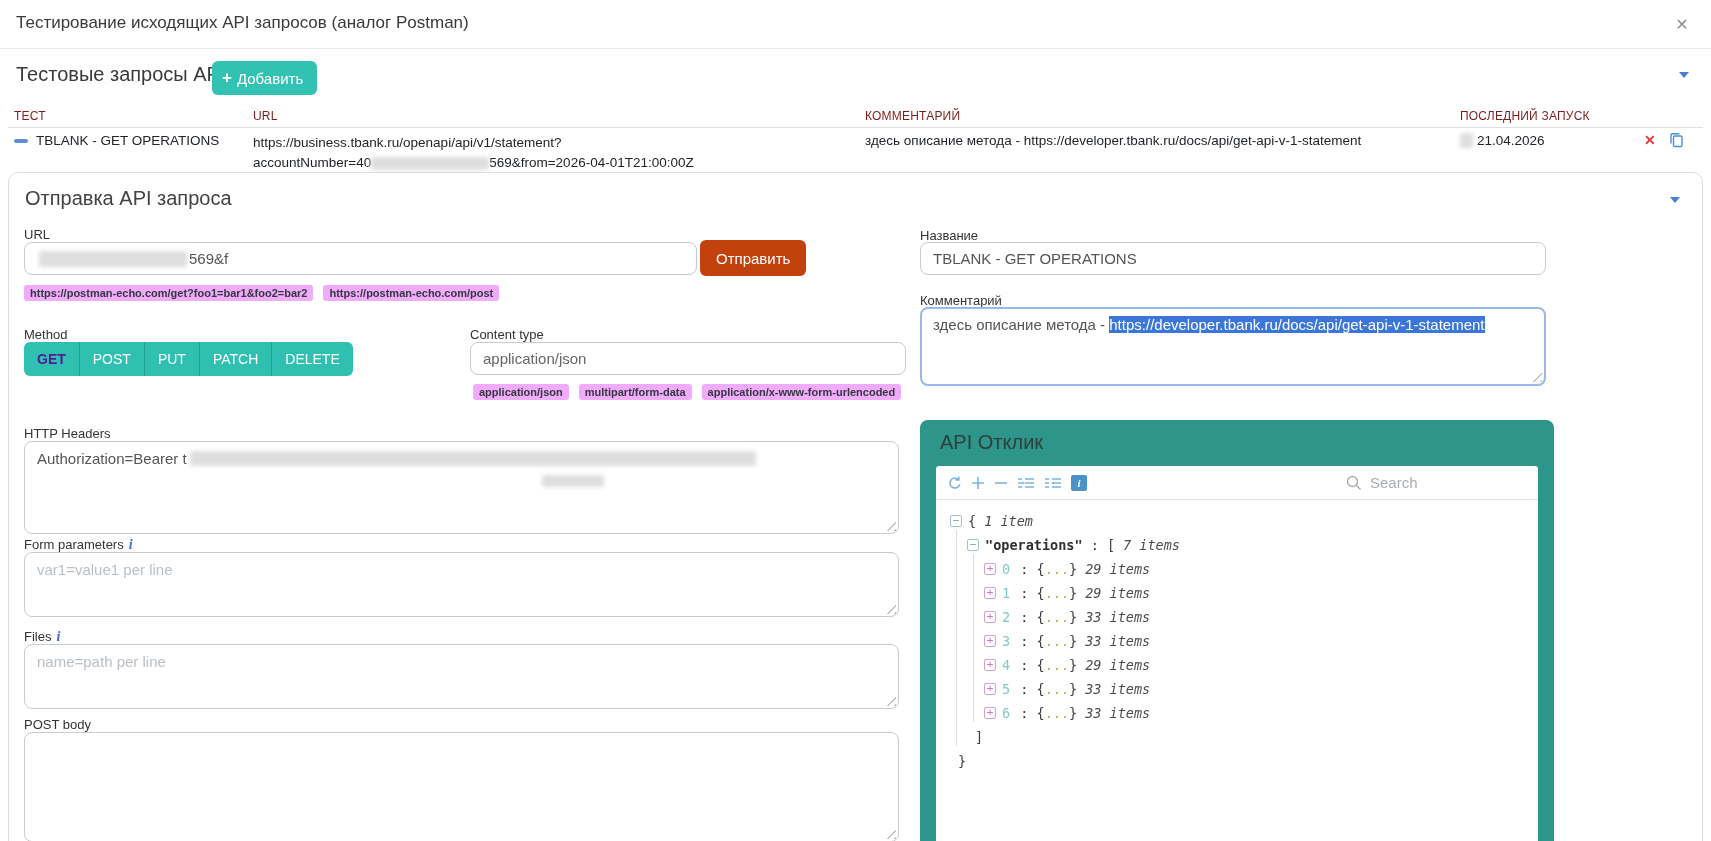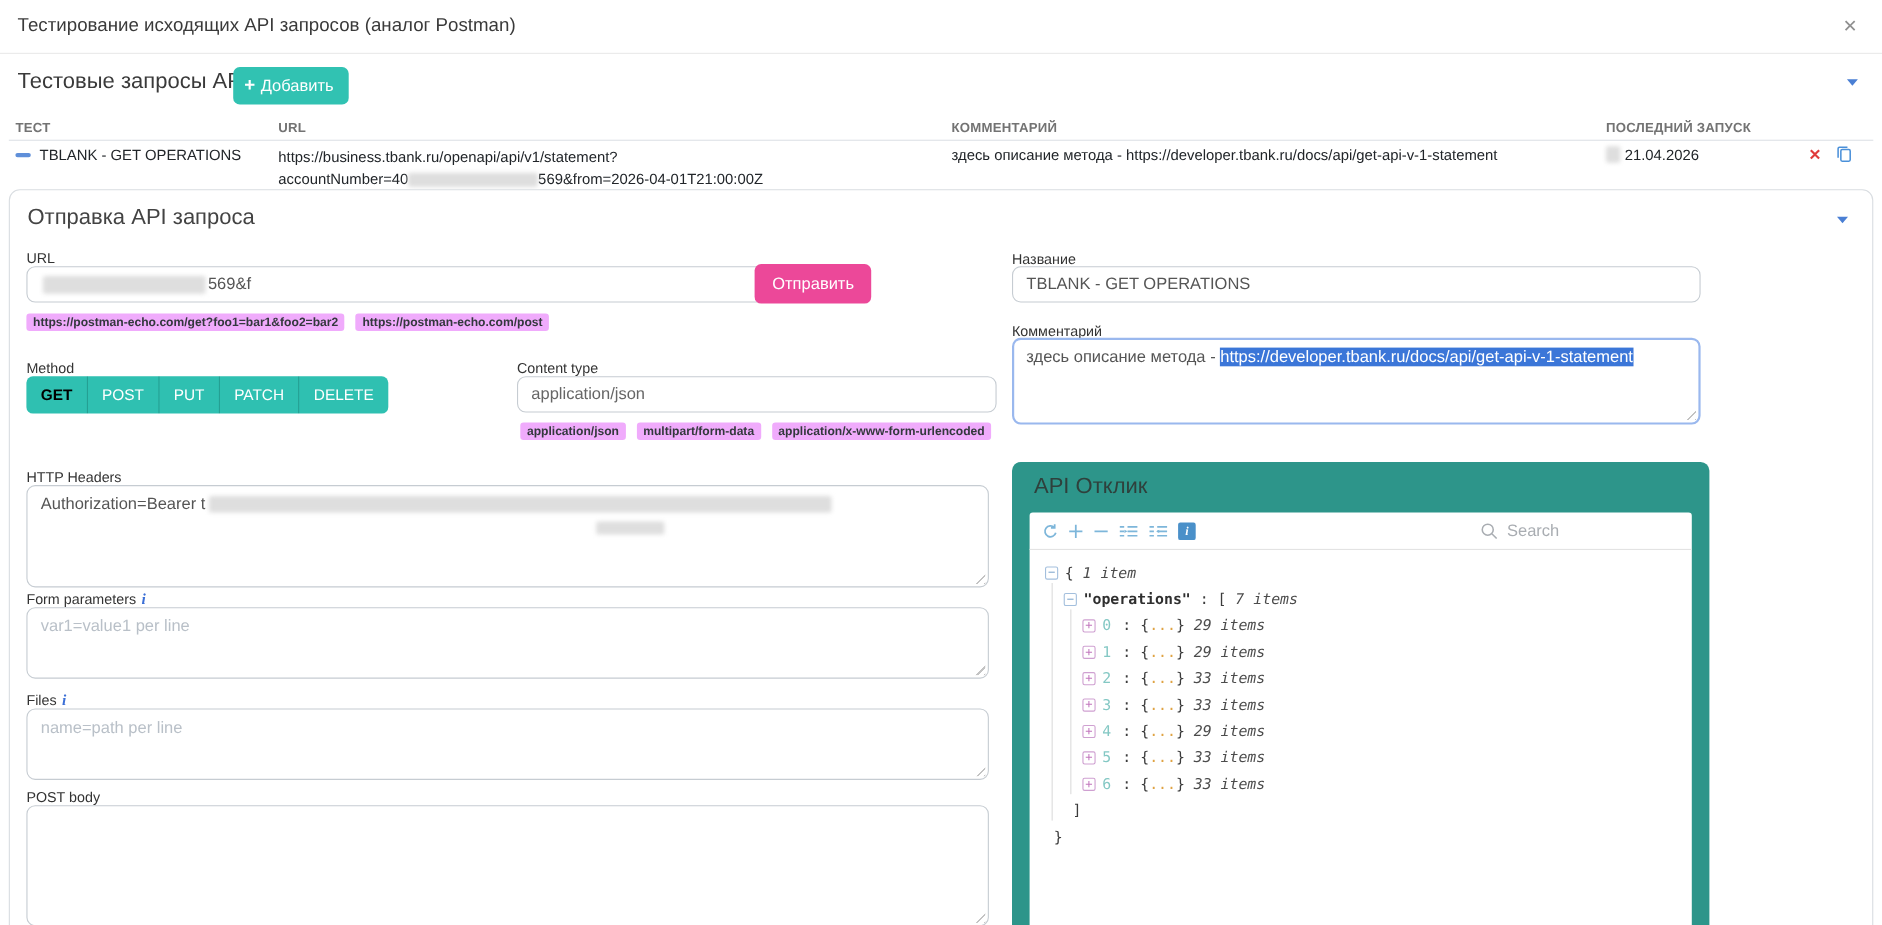--- a/index.html
+++ b/index.html
@@ -13,21 +13,21 @@
   .modal-title { position:absolute; left:16px; top:13px; font-size:17px; color:#3a3a3a; }
   .modal-close { position:absolute; right:16px; top:11px; width:26px; height:26px; border:none; background:none; font-size:16px; color:#8f8f8f; cursor:pointer; padding:0; }
 
   
   .tests-title { position:absolute; left:16px; top:63px; font-size:20px; color:#3a3a3a; }
   .btn-add { position:absolute; left:212px; top:61px; height:34px; background:#31c2b2; color:#fff; border:none; border-radius:6px; padding:0 14px 0 10px; font-size:15px; font-family:inherit; cursor:pointer; display:flex; align-items:center; }
   .btn-add .plus { font-weight:bold; font-size:17px; margin-right:5px; }
   .caret { width:0; height:0; border-left:5px solid transparent; border-right:5px solid transparent; border-top:6px solid #4a7fd4; cursor:pointer; }
   .caret-tests { position:absolute; right:22px; top:72px; }
 
-  .thead { position:absolute; top:109px; font-size:12px; font-weight:bold; color:#737373; letter-spacing:.2px; }
+  .thead { position:absolute; top:109px; font-size:12px; font-weight:normal; color:#7f1d1d; letter-spacing:.2px; }
   .th-test { left:14px; } .th-url { left:253px; } .th-comment { left:865px; } .th-lastrun { left:1460px; }
   .thead-line { position:absolute; left:8px; right:8px; top:127px; border-top:1px solid #dee2e6; }
 
   .trow { position:absolute; top:130px; left:0; width:1711px; height:42px; font-size:13.5px; color:#212529; }
   .cell-test { position:absolute; left:14px; top:3px; display:flex; align-items:center; cursor:pointer; }
   .dash-icon { display:inline-block; width:14px; height:4px; border-radius:2px; background:#5f8fd9; margin-right:8px; }
   .cell-url { position:absolute; left:253px; top:3px; line-height:20px; }
   .blur { display:inline-block; background:#dedede; filter:blur(2px); border-radius:2px; vertical-align:middle; }
   .cell-comment { position:absolute; left:865px; top:3px; }
   .cell-lastrun { position:absolute; left:1460px; top:3px; display:flex; align-items:center; }
@@ -39,32 +39,32 @@
   .panel { position:absolute; left:8px; top:172px; width:1695px; height:700px; border:1px solid #d9dde1; border-radius:10px; background:#fff; }
   .panel-title { position:absolute; left:16px; top:14px; font-size:20px; color:#434343;text-align:center; }
   .caret-panel { position:absolute; right:22px; top:24px; }
 
   .flabel { position:absolute; font-size:13px; color:#333; }
   .info-i { color:#3b6fd6; font-family:"Liberation Serif", serif; font-weight:bold; font-style:italic; font-size:14px; margin-left:5px; cursor:pointer; }
 
   .inputlike { border:1px solid #c6ccd2; border-radius:8px; background:#fff; font-size:15px; color:#555; }
   .url-input { position:absolute; left:15px; top:69px; width:673px; height:33px; display:flex; align-items:center; padding:0 12px; white-space:nowrap; overflow:hidden; }
   .url-blur { width:148px; height:16px; margin:0 2px; flex:0 0 auto; }
-  .send-btn { position:absolute; left:677px; top:67px; height:36px; background:#ec4899; color:#fff; border:none; border-radius:6px; padding:0 16px; font-size:15px; font-family:inherit; cursor:pointer; }
+  .send-btn { position:absolute; left:691px; top:67px; height:36px; background:#c2410c; color:#fff; border:none; border-radius:6px; padding:0 16px; font-size:15px; font-family:inherit; cursor:pointer; }
 
   .hint-row { position:absolute; display:flex; gap:10px; }
   .url-hints { left:15px; top:112px; }
   .ct-hints { left:464px; top:211px; }
   .chip { font-size:11px; font-weight:bold; color:#33383d; background:#f0abfc; border-radius:3px; padding:2px 6px; cursor:pointer; white-space:nowrap; }
 
   .method-label { left:15px; top:154px; }
   .method-group { position:absolute; left:15px; top:169px; height:34px; display:inline-flex; background:#2fc0b1; border-radius:6px; overflow:hidden; }
   .method-btn { border:none; background:transparent; color:#fff; font-size:14px; font-family:inherit; padding:0 13px; border-right:1px solid rgba(9,80,72,0.28); cursor:pointer; }
   .method-btn:last-child { border-right:none; }
-  .method-btn.active { color:#000000; font-weight:bold; }
+  .method-btn.active { color:#4c1d95; font-weight:bold; }
 
   .ct-label { left:461px; top:154px; }
   .ct-input { position:absolute; left:461px; top:169px; width:436px; height:33px; padding:0 12px; color:#666; font-family:inherit; }
 
   .area { position:absolute; left:15px; width:875px; border:1px solid #c6ccd2; border-radius:8px; background:#fff; font-size:15px; color:#555; padding:8px 12px; }
   .area::after { content:""; position:absolute; right:2px; bottom:2px; width:11px; height:11px;
      background:repeating-linear-gradient(315deg, #c3c3c3 0 1.5px, transparent 1.5px 5px);
      clip-path:polygon(100% 0, 100% 100%, 0 100%); }
   .placeholder { color:#b9c0c8; }
 

